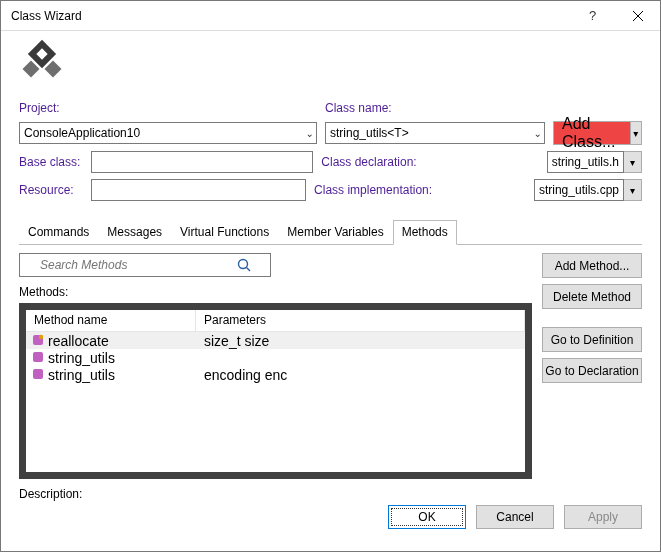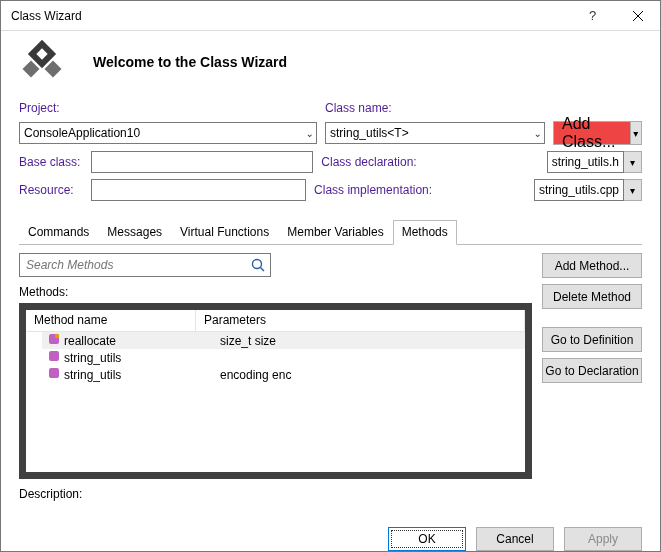--- a/index.html
+++ b/index.html
@@ -36,37 +36,37 @@
   .split-btn .main { border:1px solid #adadad; background:#ef4444; padding:0 8px; display:flex; align-items:center; font-size:16px;}
   .split-btn .drop { border:1px solid #adadad; border-left:none; background:#e1e1e1; width:16px; display:flex; align-items:center; justify-content:center; position:relative;}
   .drop-btn { width:18px; height:22px; border:1px solid #adadad; background:#e1e1e1; display:flex; align-items:center; justify-content:center; font-size:10px; border-left:none;}
   .tabs { display:flex; margin-top:12px; border-bottom:1px solid #bbb; }
   .tab { padding:4px 8px 5px 8px; font-size:12px; border:1px solid transparent; border-bottom:none; position:relative; top:1px; background:transparent;}
   .tab.active { border:1px solid #bbb; border-bottom:1px solid #fff; background:#fff;}
   .tabbody { display:flex; gap:10px; padding-top:8px; flex:1; min-height:0;}
   .left-pane { flex:1; display:flex; flex-direction:column; min-height:0;}
   .right-pane { width:100px; display:flex; flex-direction:column; gap:6px;}
   .right-pane .btn-std { width:100px; height:25px; padding:0 4px; font-size:12px; white-space:nowrap; justify-content:center;}
-  .search { width:252px; height:24px; border:1px solid #7a7a7a; display:flex; align-items:center; padding:0 4px; margin-bottom:8px; position:relative;}
+  .search { width:252px; height:24px; border:1px solid #7a7a7a; display:flex; align-items:center; padding:0 18px; margin-bottom:8px; position:relative;}
   .search input { border:none; outline:none; flex:1; font-size:12px; font-style:italic; color:#777; background:transparent;}
   .search .mag { width:16px; color:#2b5fa0;}
   .methods-label { font-size:12px; margin-bottom:4px;}
   .listview { flex:1; border:7px solid #404040; background:#fff; display:flex; flex-direction:column; overflow:hidden;}
   .lv-header { display:flex; height:22px; background:#fff; border-bottom:1px solid #e5e5e5;}
   .lv-header .col { padding:3px 8px; font-size:12px; border-right:1px solid #e5e5e5;}
   .col-method { width:170px;}
   .col-params { flex:1;}
   .lv-body { flex:1; overflow:auto;}
-  .lv-row { display:flex; height:17px; align-items:center; font-size:12px;margin-left:16px;}
+  .lv-row { display:flex; height:17px; align-items:center; font-size:14px;}
   .lv-row.selected { background:#f0f0f0;}
   .lv-row .c1 { width:170px; padding-left:6px; display:flex; align-items:center; gap:4px;}
   .lv-row .c2 { flex:1; padding-left:8px;}
   .method-icon { width:12px; height:12px;}
   .desc { font-size:12px; margin:8px 0 4px 0;}
-  .footer { height:46px; display:flex; align-items:flex-end; justify-content:flex-end; gap:10px; padding:0 18px;}
+  .footer { height:46px; display:flex; align-items:flex-start; justify-content:flex-end; gap:10px; padding:0 18px;}
   .footer .btn-std { width:78px; height:24px;}
   .footer .ok-btn { border:1px solid #0078d7; background:#fff; outline:1px dotted #333; outline-offset:-4px;}
 </style>
 </head>
 <body>
 
 <div class="window">
 
   <div class="titlebar">
     <div class="title">Class Wizard</div>
@@ -85,21 +85,20 @@
         <rect x="-10" y="-10" width="20" height="20" fill="#3a3a3a"></rect>
         <rect x="-4" y="-4" width="8" height="8" fill="#fff"></rect>
       </g>
       <g transform="translate(12 30) rotate(45)">
         <rect x="-6" y="-6" width="12" height="12" fill="#6e6e6e"></rect>
       </g>
       <g transform="translate(34 30) rotate(45)">
         <rect x="-6" y="-6" width="12" height="12" fill="#6e6e6e"></rect>
       </g>
     </svg>
-    <div class="welcome">Welcome to the Class Wizard</div>
   </div>
 
   <div class="content">
 
     <div class="row">
       <div class="col-left" style="flex-direction:column; align-items:flex-start;">
         <div class="label">Project:</div>
       </div>
       <div class="col-mid" style="flex-direction:column; align-items:flex-start;">
         <div class="label">Class name:</div>

